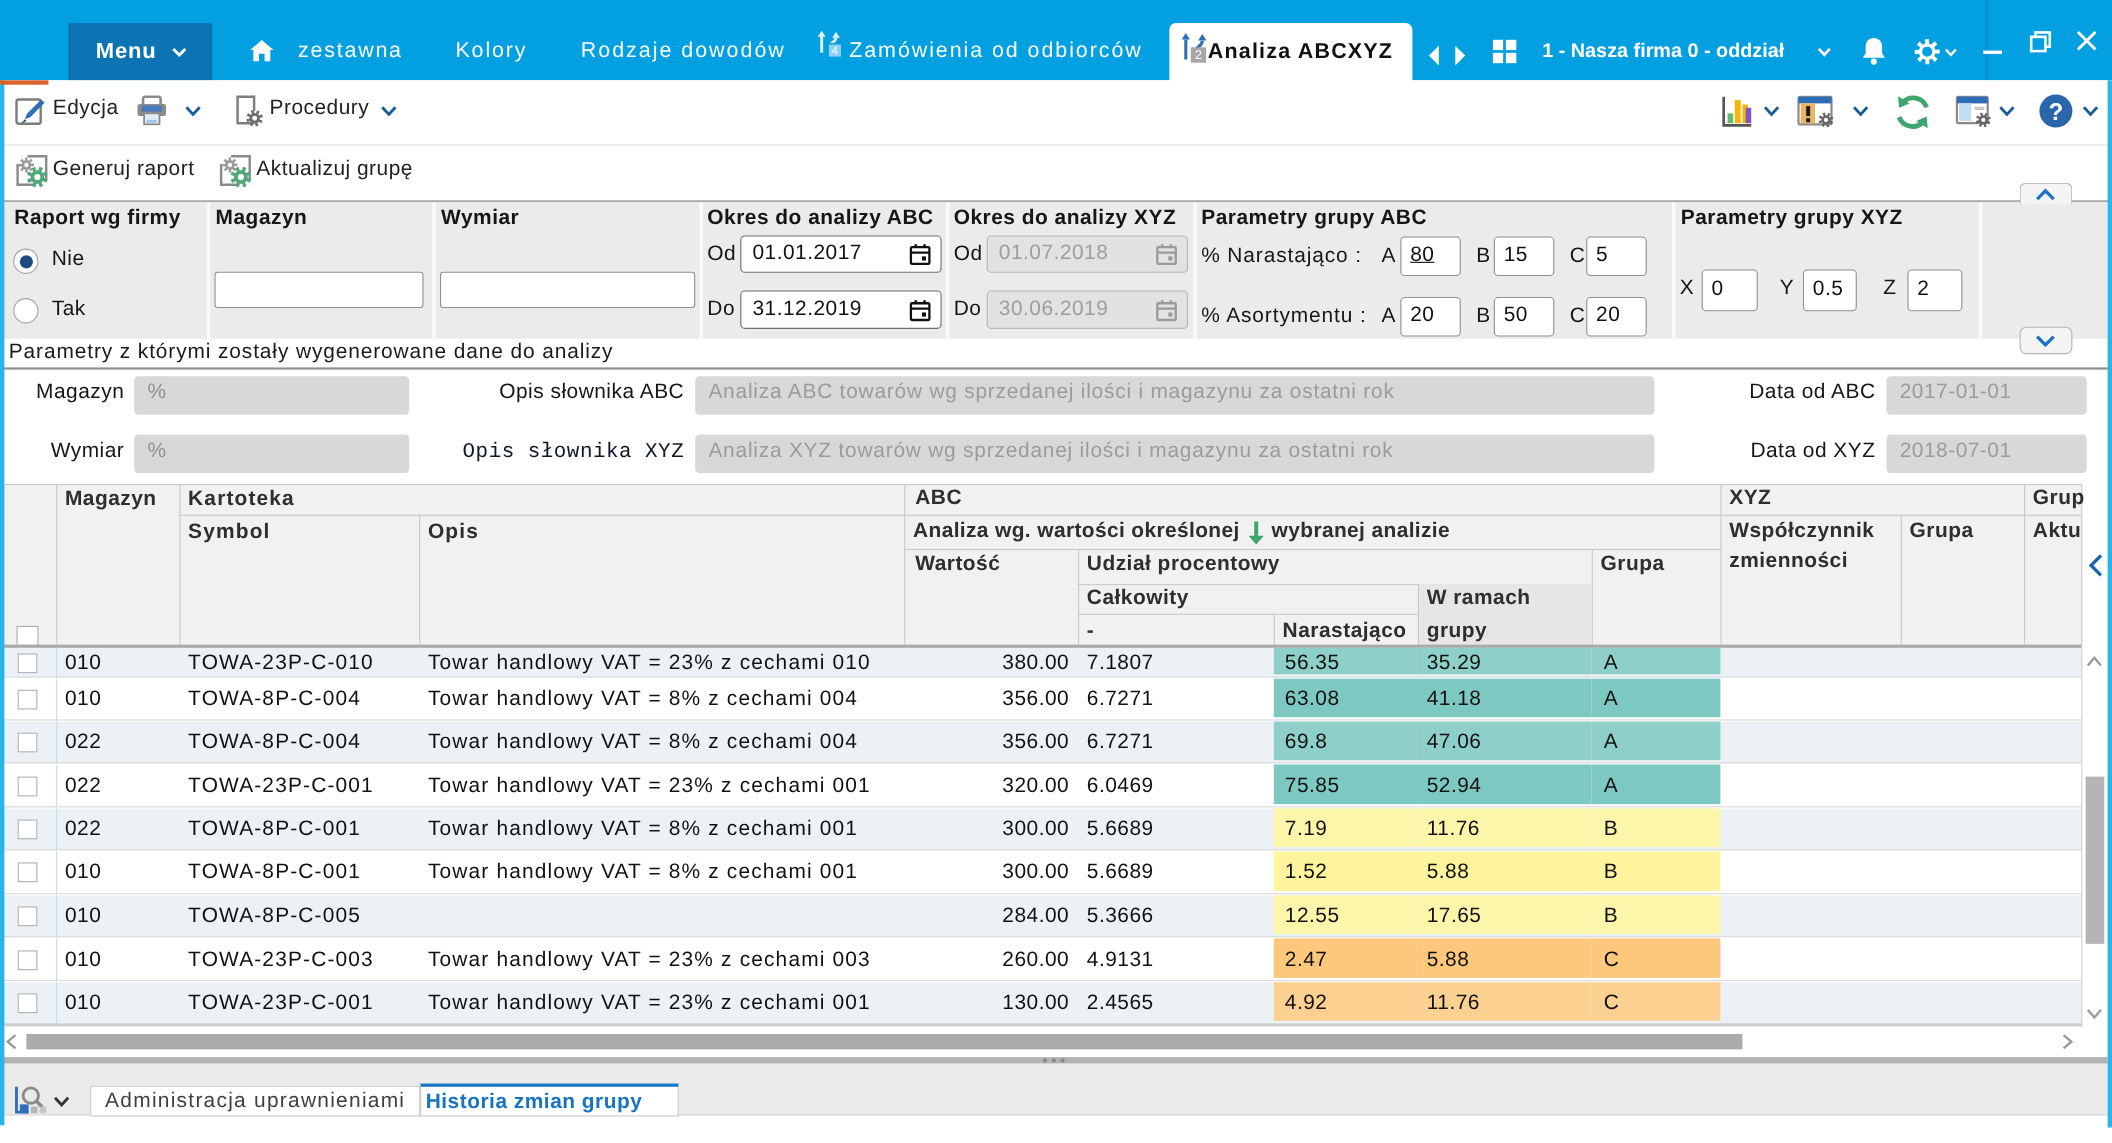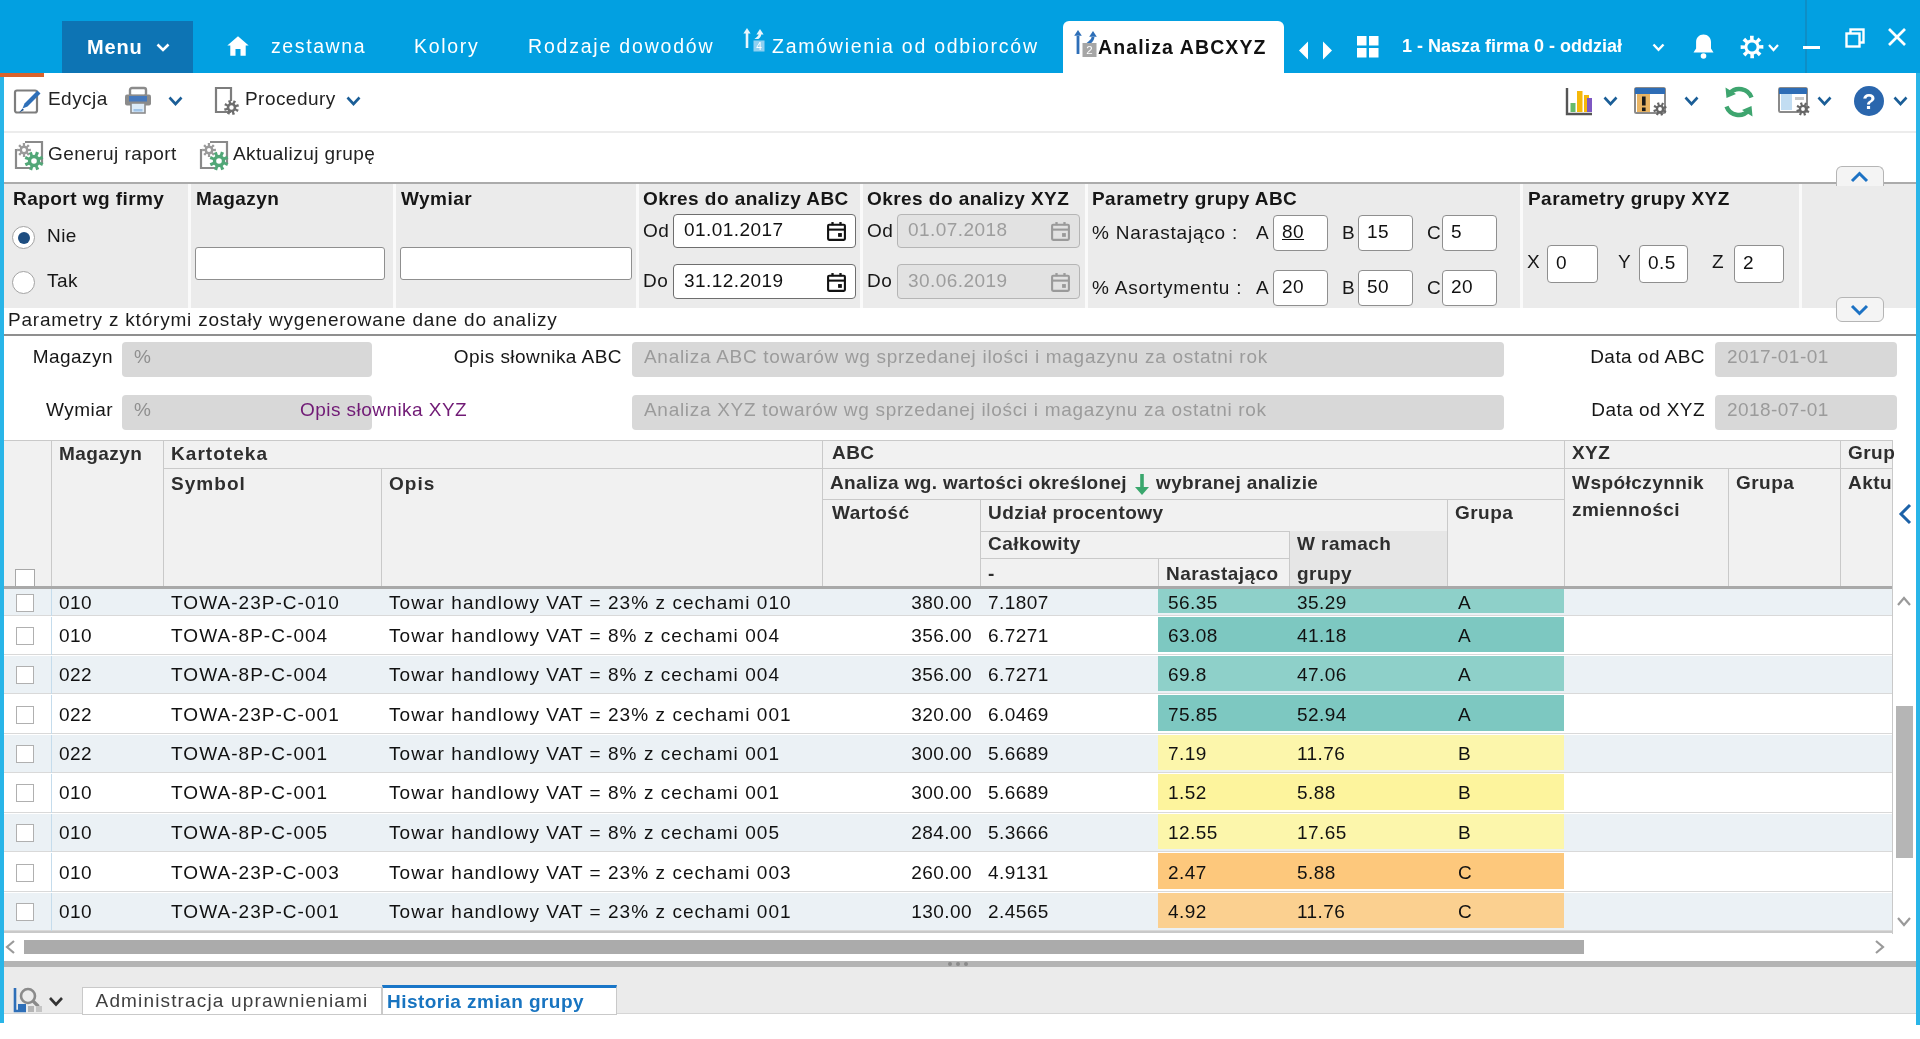--- a/index.html
+++ b/index.html
@@ -285,21 +285,21 @@
 <div class="txt" style="left:134px;top:346px;font-size:19px;color:#8f8f8f;">%</div>
 <div class="txt" style="left:300px;top:346px;width:322px;text-align:right;font-size:19px;color:#161616;">Opis słownika ABC</div>
 <div class="a" style="left:632px;top:342px;width:872px;height:35px;background:#d8d8d8;border-radius:4px;"></div>
 <div class="txt" style="left:644px;top:346px;font-size:19px;letter-spacing:0.7px;color:#9b9b9b;">Analiza ABC towarów wg sprzedanej ilości i magazynu za ostatni rok</div>
 <div class="txt" style="left:1500px;top:346px;width:205px;text-align:right;font-size:19px;color:#161616;">Data od ABC</div>
 <div class="a" style="left:1715px;top:342px;width:182px;height:35px;background:#d8d8d8;border-radius:4px;"></div>
 <div class="txt" style="left:1727px;top:346px;font-size:19px;color:#9b9b9b;">2017-01-01</div>
 <div class="txt" style="left:0px;top:399px;width:113px;text-align:right;font-size:19px;color:#161616;">Wymiar</div>
 <div class="a" style="left:122px;top:395px;width:250px;height:35px;background:#d8d8d8;border-radius:4px;"></div>
 <div class="txt" style="left:134px;top:399px;font-size:19px;color:#8f8f8f;">%</div>
-<div class="txt" style="left:300px;top:399px;width:322px;font-size:19px;color:#701a75;">Opis słownika XYZ</div>
+<div class="txt" style="left:300px;top:399px;width:322px;text-align:right;font-size:19px;color:#0f172a;font-family:Liberation Mono, monospace;">Opis słownika XYZ</div>
 <div class="a" style="left:632px;top:395px;width:872px;height:35px;background:#d8d8d8;border-radius:4px;"></div>
 <div class="txt" style="left:644px;top:399px;font-size:19px;letter-spacing:0.7px;color:#9b9b9b;">Analiza XYZ towarów wg sprzedanej ilości i magazynu za ostatni rok</div>
 <div class="txt" style="left:1500px;top:399px;width:205px;text-align:right;font-size:19px;color:#161616;">Data od XYZ</div>
 <div class="a" style="left:1715px;top:395px;width:182px;height:35px;background:#d8d8d8;border-radius:4px;"></div>
 <div class="txt" style="left:1727px;top:399px;font-size:19px;color:#9b9b9b;">2018-07-01</div>
 
 <div class="a" style="left:3px;top:440px;width:1889px;height:146px;background:#f1f1f1;border-top:1px solid #c9c9c9;box-sizing:border-box;"></div>
 
 <div class="a" style="left:51px;top:440px;width:1px;height:146px;background:#c9c9c9;"></div>
 <div class="a" style="left:163px;top:440px;width:1px;height:146px;background:#c9c9c9;"></div>
@@ -433,21 +433,20 @@
 <div class="a" style="left:1289px;top:774px;width:158px;height:36px;background:#fdf49d;"></div>
 <div class="a" style="left:1447px;top:774px;width:117px;height:36px;background:#fdf49d;"></div>
 <div class="txt" style="left:1168px;top:782px;font-size:19px;color:#111;">1.52</div>
 <div class="txt" style="left:1297px;top:782px;font-size:19px;color:#111;">5.88</div>
 <div class="txt" style="left:1458px;top:782px;font-size:19px;color:#111;">B</div>
 <div class="a" style="left:3px;top:814px;width:1889px;height:38px;background:#ebf1f5;border-bottom:1px solid #d9d9d9;box-sizing:border-box;"></div>
 <div class="a" style="left:51px;top:814px;width:1px;height:38px;background:#c5dcec;"></div>
 <div class="a" style="left:16px;top:824px;width:18px;height:18px;background:#fff;border:1px solid #b0b0b0;box-sizing:border-box;"></div>
 <div class="txt" style="left:59px;top:822px;font-size:19px;color:#111;">010</div>
 <div class="txt" style="letter-spacing:1.05px;left:171px;top:822px;font-size:19px;color:#111;">TOWA-8P-C-005</div>
-<div class="txt" style="letter-spacing:1.05px;left:389px;top:822px;font-size:19px;color:#111;">Towar handlowy VAT = 8% z cechami 005</div>
 <div class="txt" style="left:860px;top:822px;width:112px;text-align:right;font-size:19px;color:#111;">284.00</div>
 <div class="txt" style="left:988px;top:822px;font-size:19px;color:#111;">5.3666</div>
 <div class="a" style="left:1158px;top:814px;width:131px;height:35px;background:#fcf6ab;"></div>
 <div class="a" style="left:1289px;top:814px;width:158px;height:35px;background:#fcf6ab;"></div>
 <div class="a" style="left:1447px;top:814px;width:117px;height:35px;background:#fcf6ab;"></div>
 <div class="txt" style="left:1168px;top:822px;font-size:19px;color:#111;">12.55</div>
 <div class="txt" style="left:1297px;top:822px;font-size:19px;color:#111;">17.65</div>
 <div class="txt" style="left:1458px;top:822px;font-size:19px;color:#111;">B</div>
 <div class="a" style="left:3px;top:853px;width:1889px;height:39px;background:#ffffff;border-bottom:1px solid #d9d9d9;box-sizing:border-box;"></div>
 <div class="a" style="left:51px;top:853px;width:1px;height:39px;background:#c5dcec;"></div>

